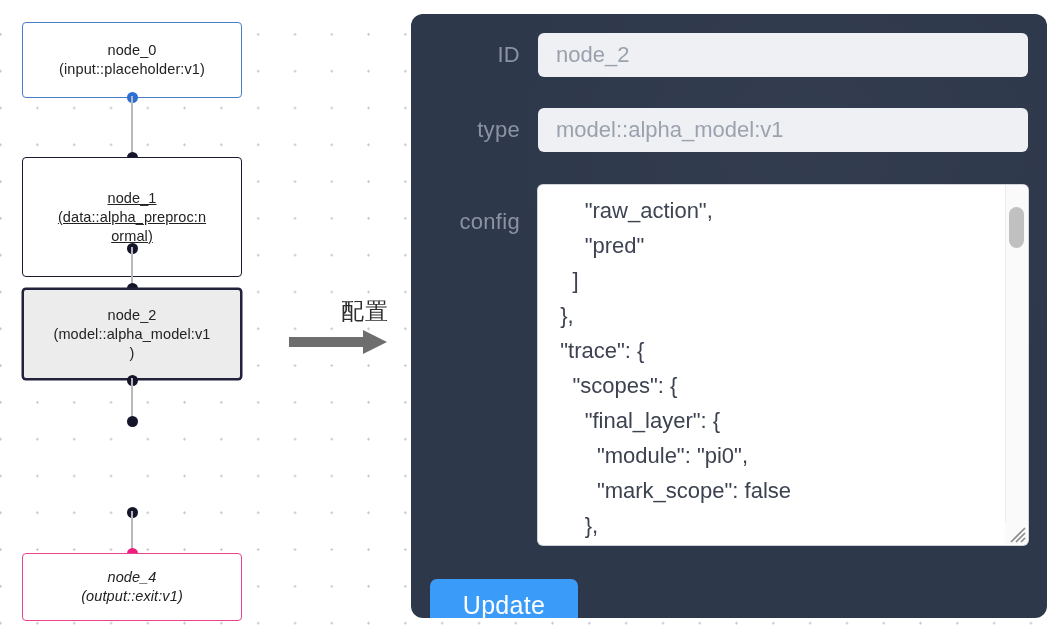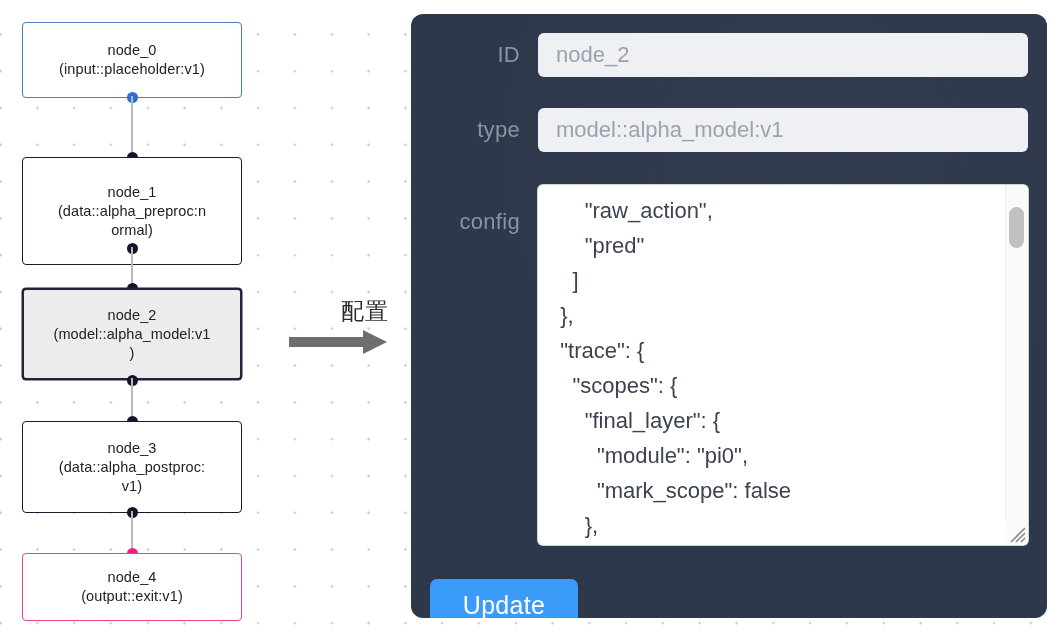--- a/index.html
+++ b/index.html
@@ -41,31 +41,31 @@
     text-align: center;
     color: #222222;
     font-size: 14.5px;
     line-height: 19px;
     letter-spacing: .1px;
     padding: 2px 11px;
   }
   .node .lbl { white-space: pre-line; }
 
   .node.blue   { border-color: #4a7ec4; border-width: 1.5px; }
-  .node.pink   { border-color: #e8438f; border-width: 1.5px; }
+  .node.pink   { border-color: #e8438f; border-width: 1.5px; font-style: italic; }
   .node.selected {
     background: #ececec;
     border-color: #22223a;
     border-width: 2.4px;
     box-shadow: 0 0 0 .5px #22223a;
   }
 
   
   #node-0 { top: 22px;  height: 76px; }
-  #node-1 { top: 157px; height: 108px; }
+  #node-1 { top: 157px; height: 120px; text-decoration: underline; }
   #node-2 { top: 288px; height: 92px; }
   #node-3 { top: 421px; height: 92px; }
   #node-4 { top: 553px; height: 68px; }
 
   
   .edge {
     position: absolute;
     left: 131px;
     width: 2px;
     background: #b7b7bd;
@@ -258,25 +258,20 @@
 
   <div class="node selected" id="node-2">
     <span class="lbl">node_2
 (model::alpha_model:v1
 )</span>
   </div>
   <div class="handle" style="top:375px"></div>
   <div class="edge" id="edge-2"></div>
   <div class="handle" style="top:416px"></div>
 
-  <div class="node" id="node-3">
-    <span class="lbl">node_3
-(data::alpha_postproc:
-v1)</span>
-  </div>
   <div class="handle" style="top:507px"></div>
   <div class="edge" id="edge-3"></div>
   <div class="handle pink" style="top:548px"></div>
 
   <div class="node pink" id="node-4">
     <span class="lbl">node_4
 (output::exit:v1)</span>
   </div>
 
 </div>

